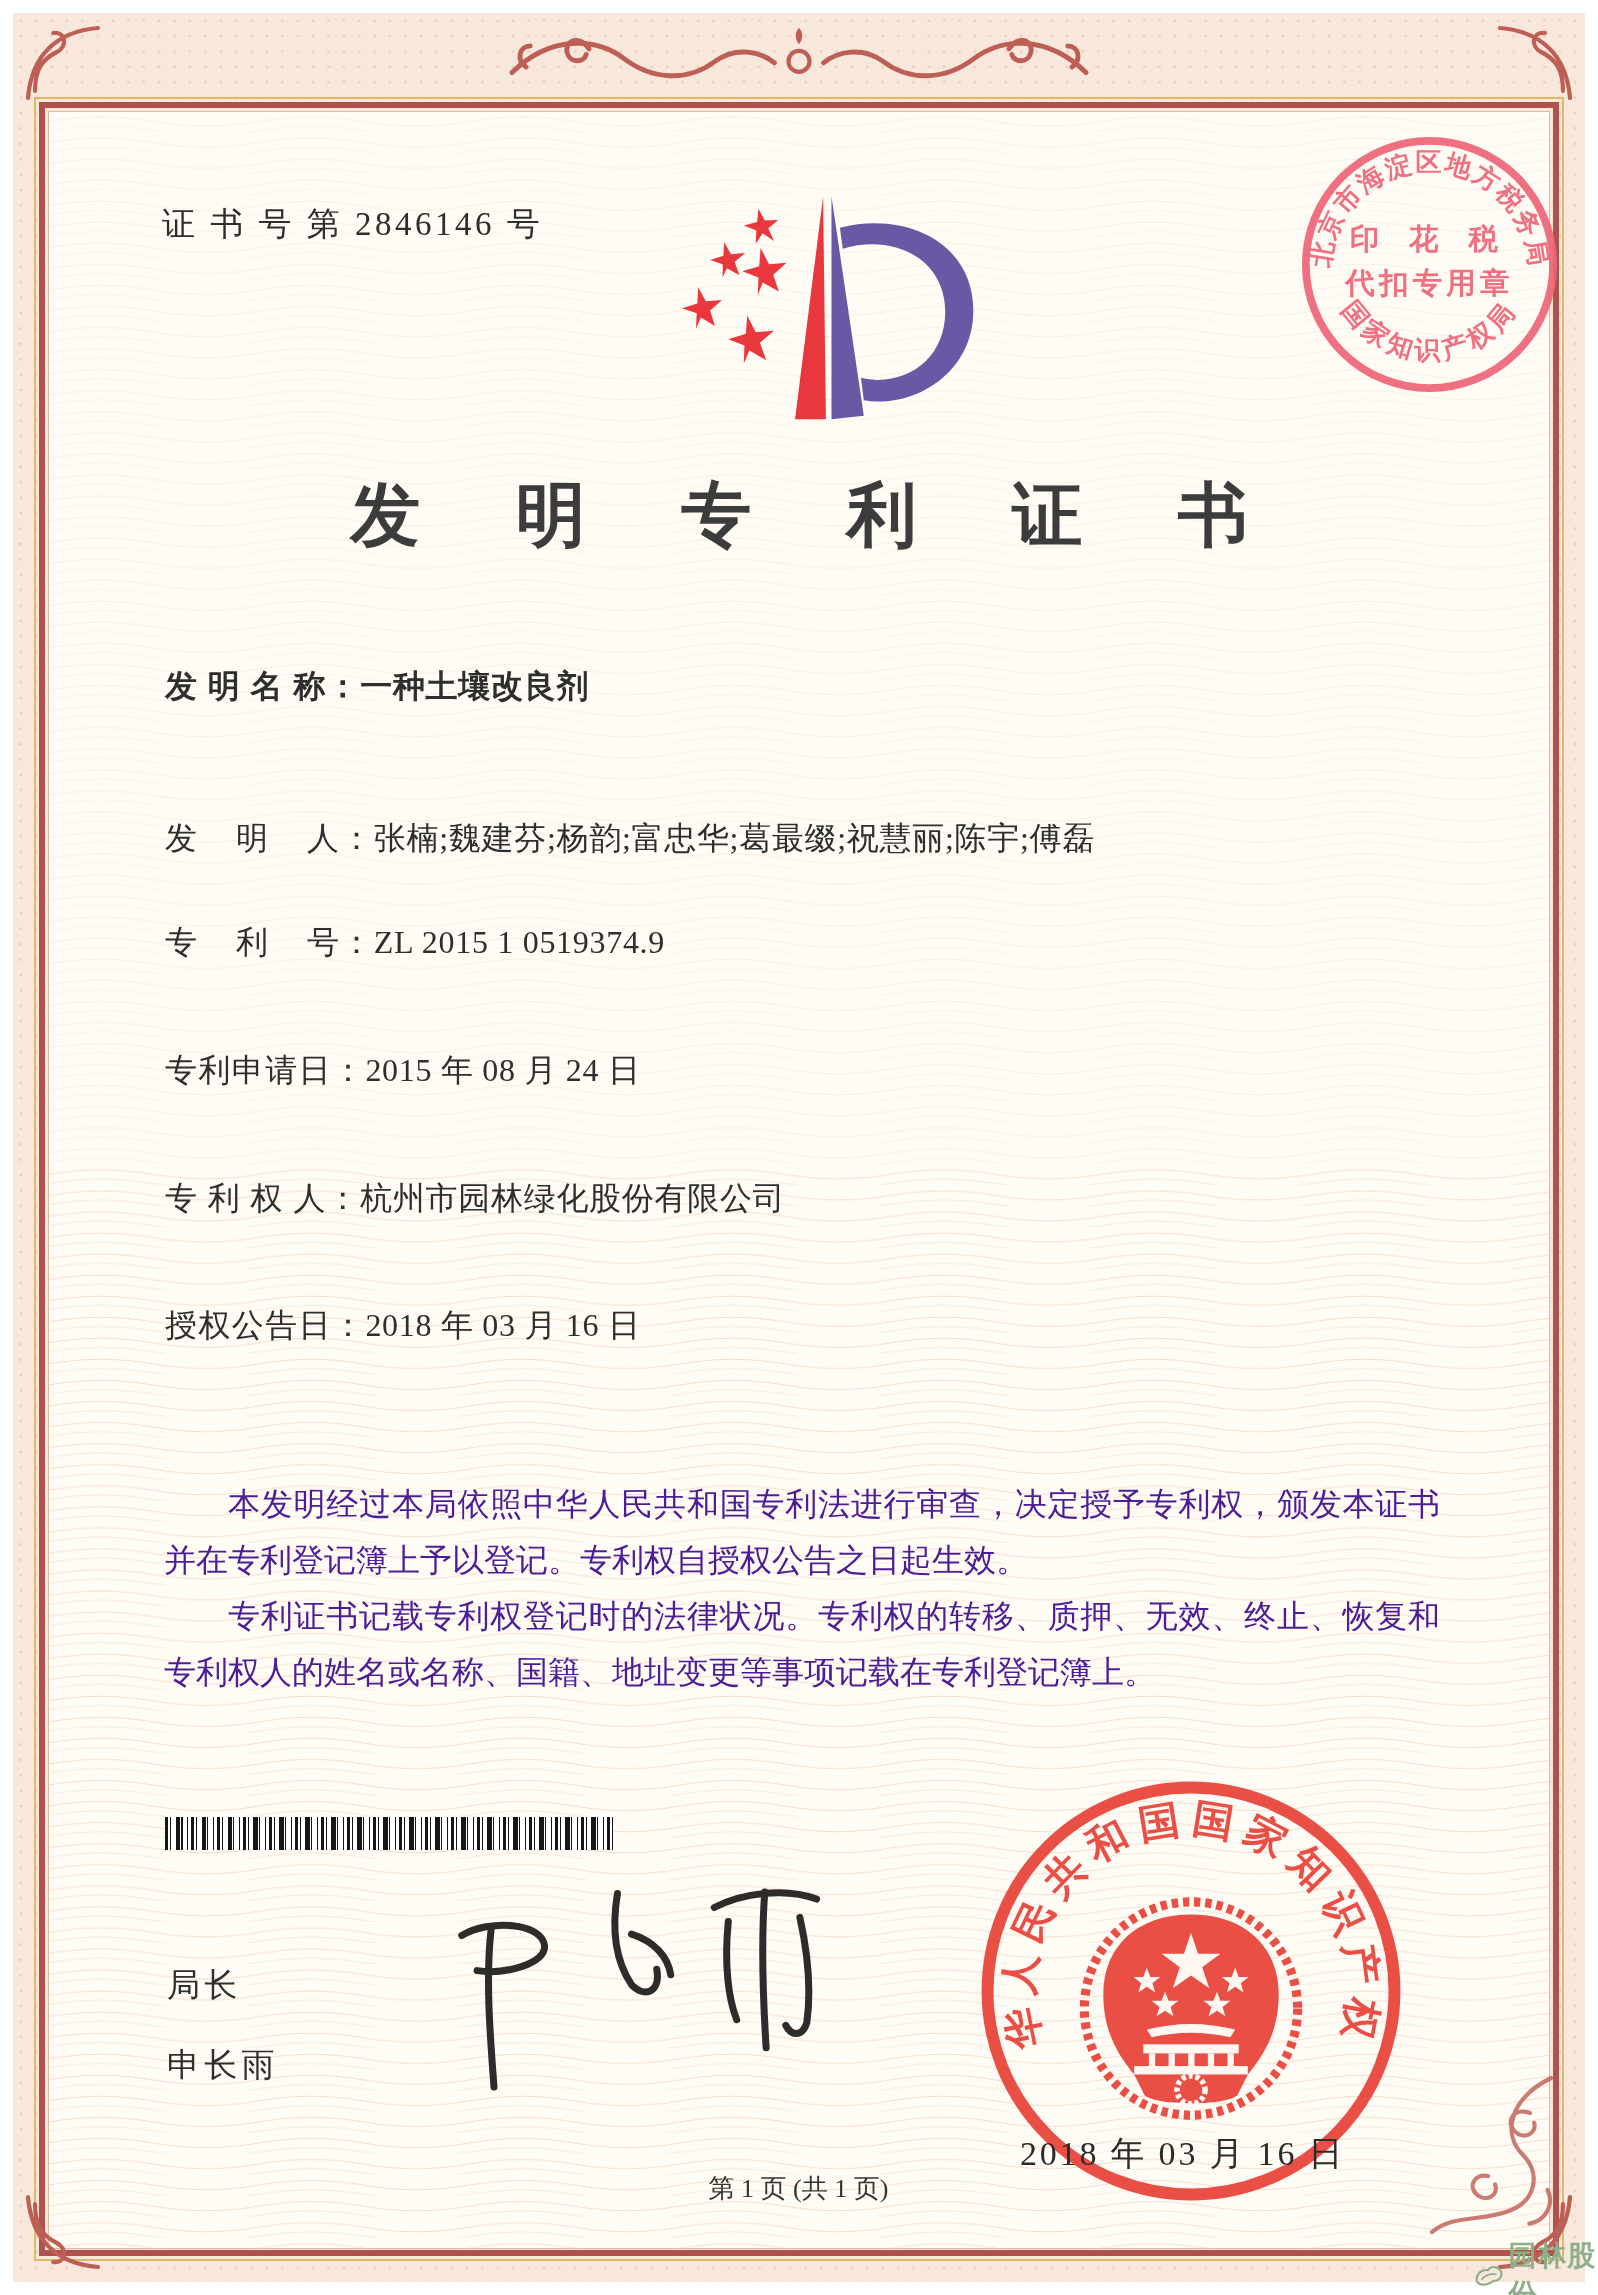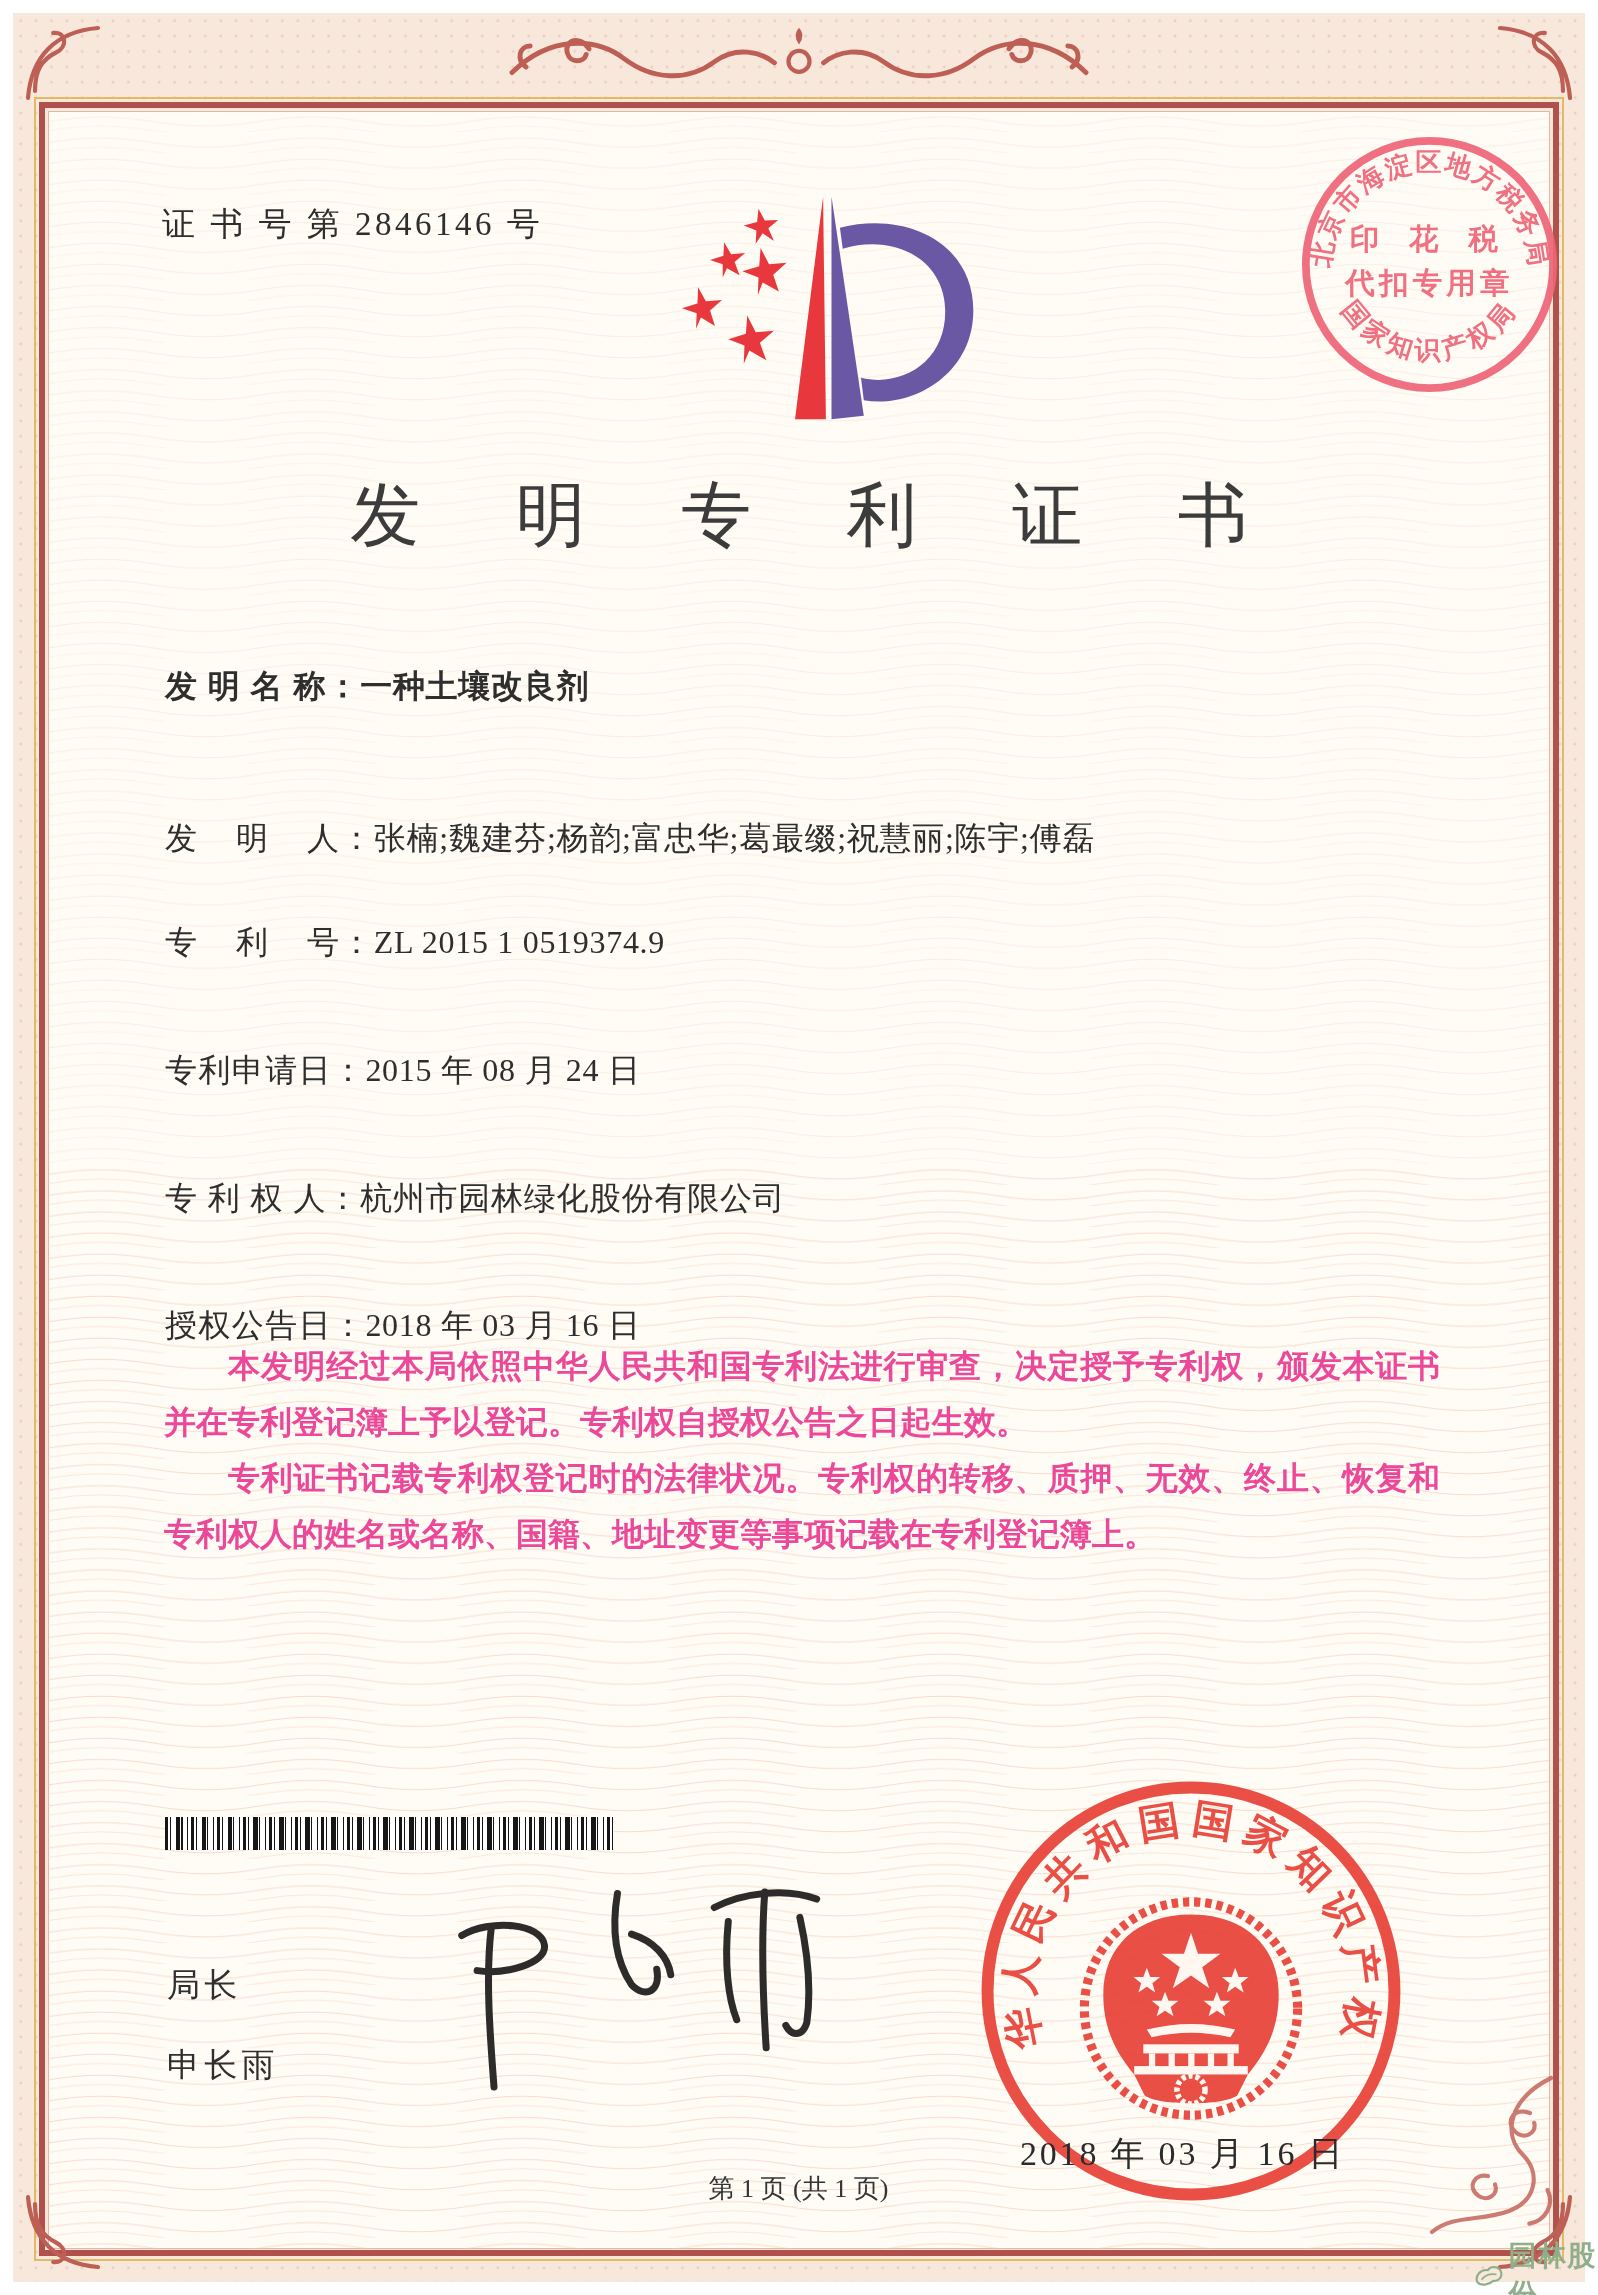--- a/index.html
+++ b/index.html
@@ -20,28 +20,28 @@
   .red-band{position:absolute;top:102px;right:39px;bottom:39px;left:39px;border:6.3px solid #b0524b;z-index:1;}
   .content-area{
     position:absolute;top:111px;right:48px;bottom:46px;left:48px;z-index:1;
     background:#fffbf5;border:0.7px solid #e3b7a8;
   }
   .wave-layer{position:absolute;top:111px;right:48px;bottom:46px;left:48px;z-index:1;}
   
   .cert-number{position:absolute;left:139px;top:202px;font-size:33px;letter-spacing:3.5px;color:#2e2e2e;z-index:3;margin-left:23px;}
   .main-title{
     position:absolute;left:0;top:469px;width:1598px;text-align:center;z-index:3;
-    font-size:70px;font-weight:normal;letter-spacing:39px;text-indent:39px;color:#3c3c3c;
+    font-size:70px;font-weight:bold;letter-spacing:39px;text-indent:39px;color:#3c3c3c;
   }
   .field-row{position:absolute;left:165px;z-index:3;font-size:32px;color:#2e2e2e;white-space:pre;}
   .flabel{white-space:pre;letter-spacing:1.4px;}
   .fvalue{letter-spacing:0.7px;}
   .body-text{
-    position:absolute;left:164px;top:1338px;width:1276px;z-index:3;
-    font-size:32px;line-height:56px;text-align:justify;color:#ec4899;font-weight:bold;
+    position:absolute;left:164px;top:1476px;width:1276px;z-index:3;
+    font-size:32px;line-height:56px;text-align:justify;color:#4c1d95;
   }
   .body-text p{margin:0;text-indent:2em;}
   .barcode{
     position:absolute;left:165px;top:1817px;width:449px;height:33px;z-index:3;
     background:repeating-linear-gradient(90deg,
       #161616 0 2.8px,#ffffff 2.8px 4.9px,#161616 4.9px 6.3px,#ffffff 6.3px 10.5px,
       #161616 10.5px 14.7px,#ffffff 14.7px 16px,#161616 16px 17.5px,#ffffff 17.5px 22px,
       #161616 22px 23px,#ffffff 23px 26px);
   }
   .officer-title{position:absolute;left:167px;top:1963px;font-size:33px;letter-spacing:4.2px;z-index:3;}

